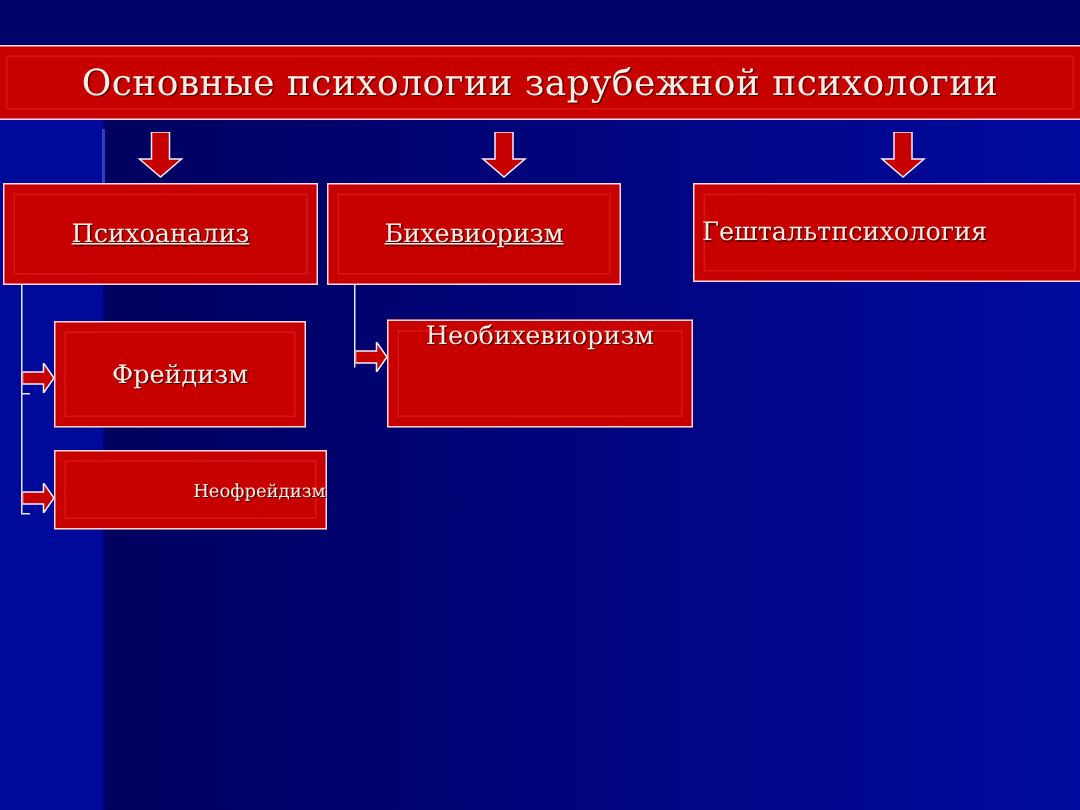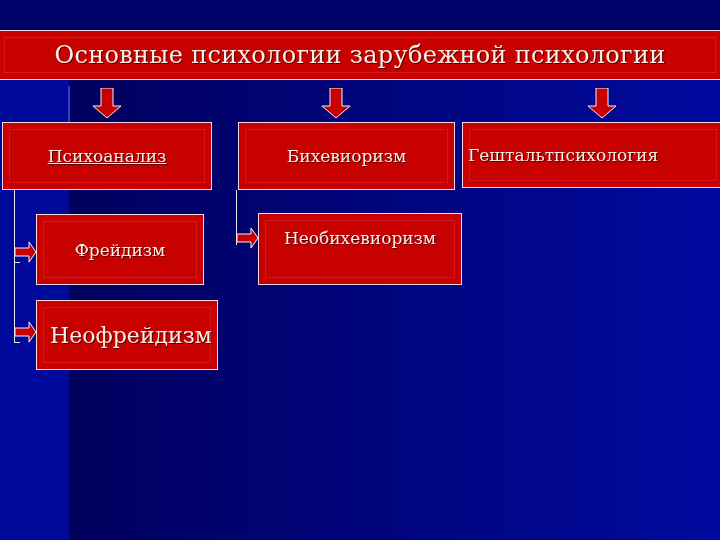--- a/index.html
+++ b/index.html
@@ -21,25 +21,25 @@
   .box::after {
     content: ""; position: absolute; left: 6px; right: 6px; top: 6px; bottom: 6px;
     border: 1px solid rgba(255,60,60,0.35); pointer-events: none;
   }
   .title-bar {
     left: -2px; top: 30px; width: 724px; height: 50px;
     font-size: 24px; letter-spacing: 0.3px;
     border-left: none; border-right: none;
   }
   .b-psy { left: 2px; top: 122px; width: 210px; height: 68px; font-size: 17px; text-decoration: underline; }
-  .b-beh { left: 238px; top: 122px; width: 217px; height: 68px; font-size: 17px; }
+  .b-beh { left: 218px; top: 122px; width: 196px; height: 68px; font-size: 17px; text-decoration: underline; }
   .b-ges { left: 462px; top: 122px; width: 262px; height: 66px; font-size: 17px; justify-content: flex-start; padding-left: 5px; }
   .b-fre { left: 36px; top: 214px; width: 168px; height: 71px; font-size: 17px; }
-  .b-neob { left: 258px; top: 213px; width: 204px; height: 72px; font-size: 17px; align-items: flex-start; padding-top: 14px; }
-  .b-neof { left: 36px; top: 300px; width: 182px; height: 70px; font-size: 22px; justify-content: center; padding-left: 8px; }
+  .b-neob { left: 258px; top: 213px; width: 204px; height: 72px; font-size: 17px; align-items: flex-start; padding-top: 0; }
+  .b-neof { left: 36px; top: 300px; width: 182px; height: 53px; font-size: 12px; justify-content: flex-end; padding-left: 8px; }
 
   .down-arrow { position: absolute; width: 32px; height: 32px; }
   .vline { position: absolute; width: 1px; background: #e8e8f0; }
   .hline { position: absolute; height: 1px; background: #e8e8f0; }
   .r-arrow { position: absolute; width: 22px; height: 20px; }
   .glow-line { position: absolute; width: 2px; background: rgba(90,110,255,0.55); }
 </style>
 </head>
 <body>
 

